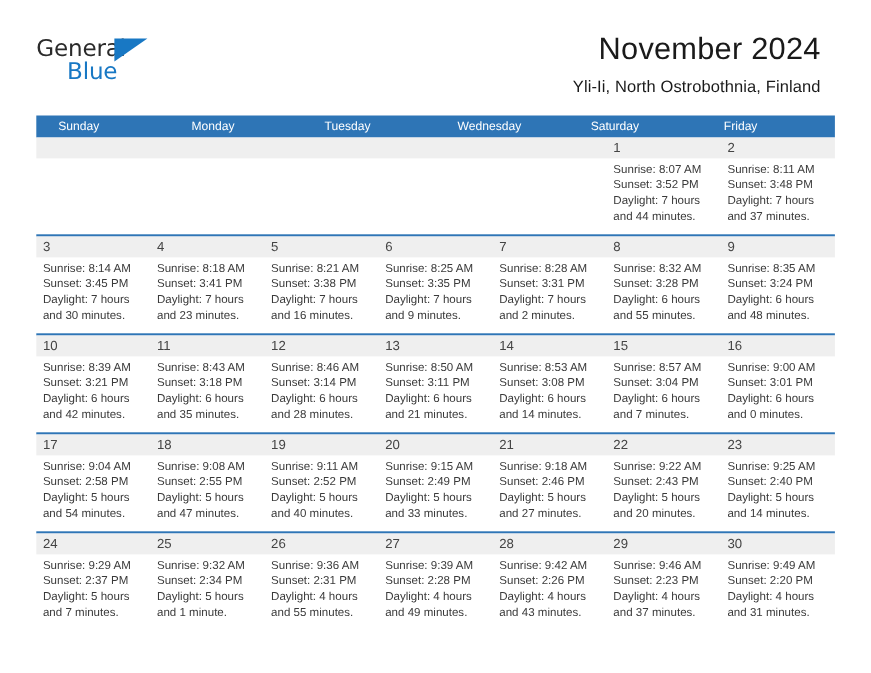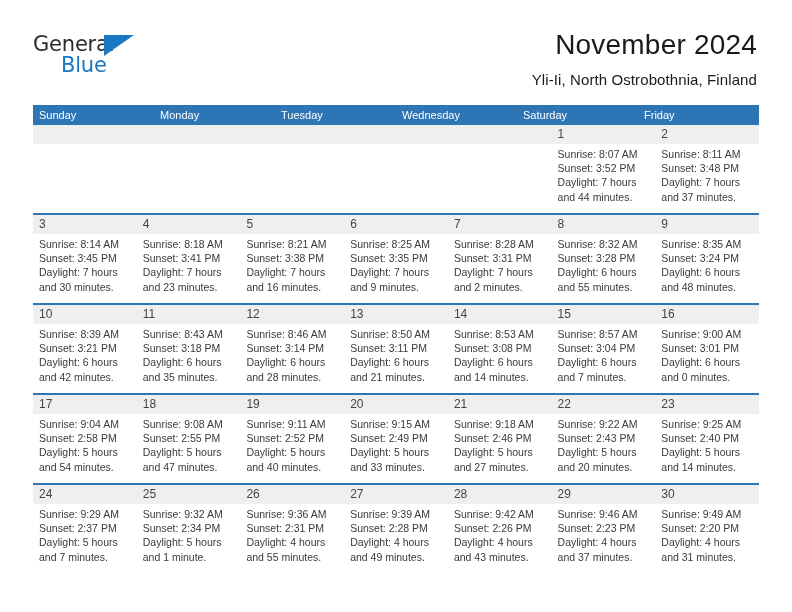--- a/index.html
+++ b/index.html
@@ -61,21 +61,21 @@
     margin-top: -1px;
     font-size: 21px;
     line-height: 23px;
     letter-spacing: -0.2px;
     color: #1878c4;
     font-family: "DejaVu Sans", sans-serif;
   }
 
   .titles {
     position: absolute;
-    right: 35px;
+    right: 46px;
     top: 28px;
     text-align: right;
   }
   .cal-title {
     font-size: 28px;
     line-height: 34px;
     font-weight: normal;
     color: #1a1a1a;
     margin: 0;
     letter-spacing: 0.2px;
@@ -99,21 +99,21 @@
   .dow-row {
     display: flex;
     background: #2e75b6;
     height: 20px;
   }
   .dow {
     flex: 1 1 0;
     color: #ffffff;
     font-size: 11px;
     line-height: 20px;
-    padding-left: 6px;
+    padding-left: 20px;
     box-sizing: border-box;
     white-space: nowrap;
   }
 
   .week {
     position: relative;
     border-top: 2px solid #2e75b6;
   }
   .week:first-of-type {
     border-top: none;

